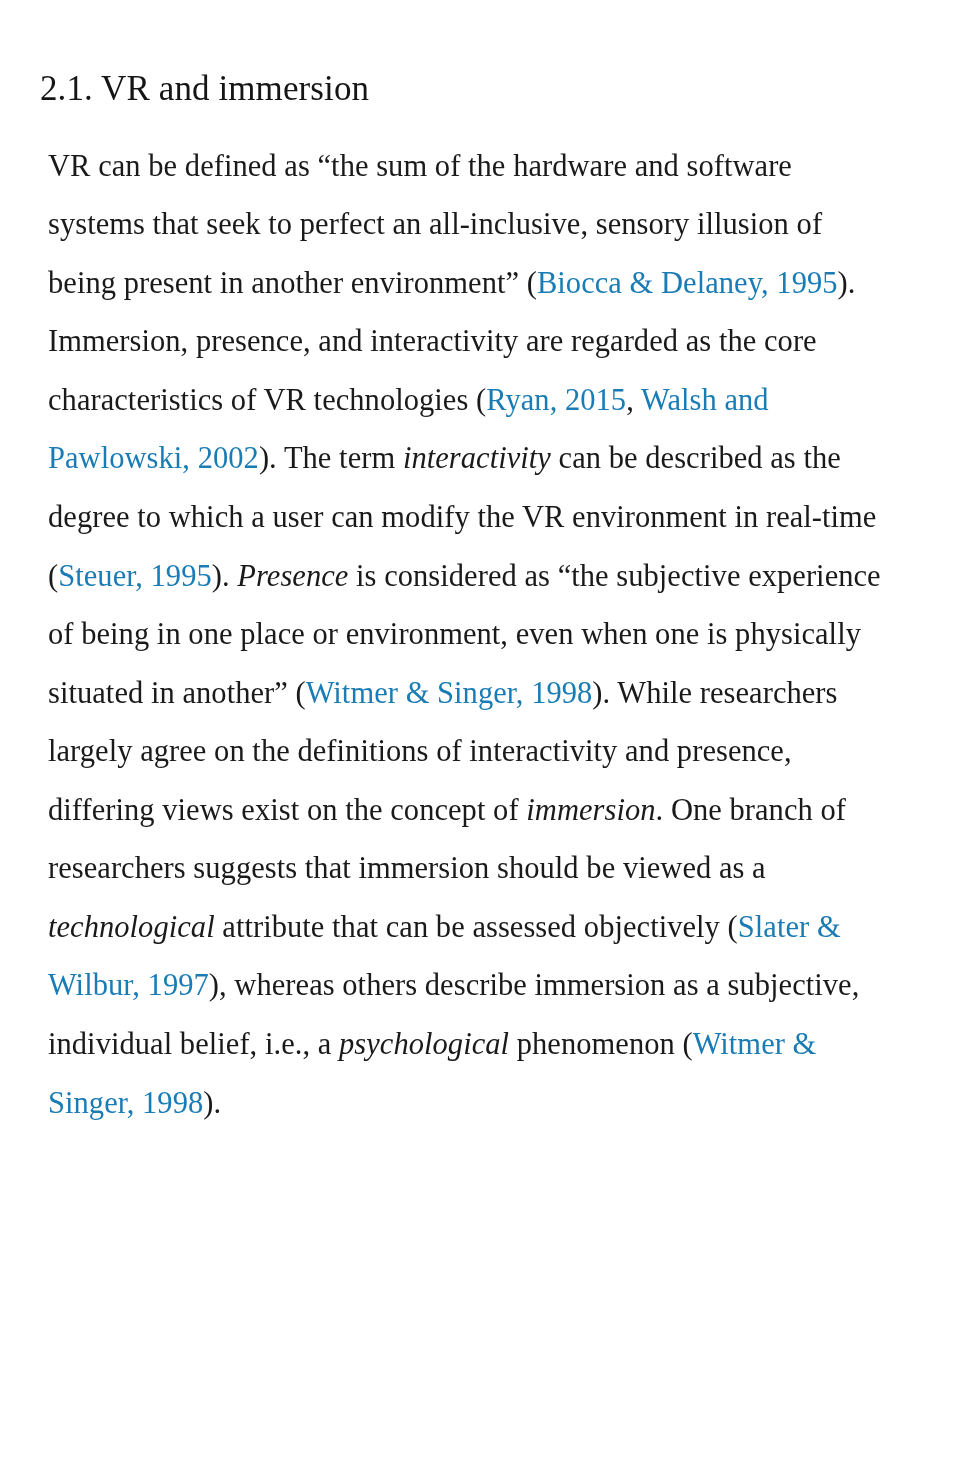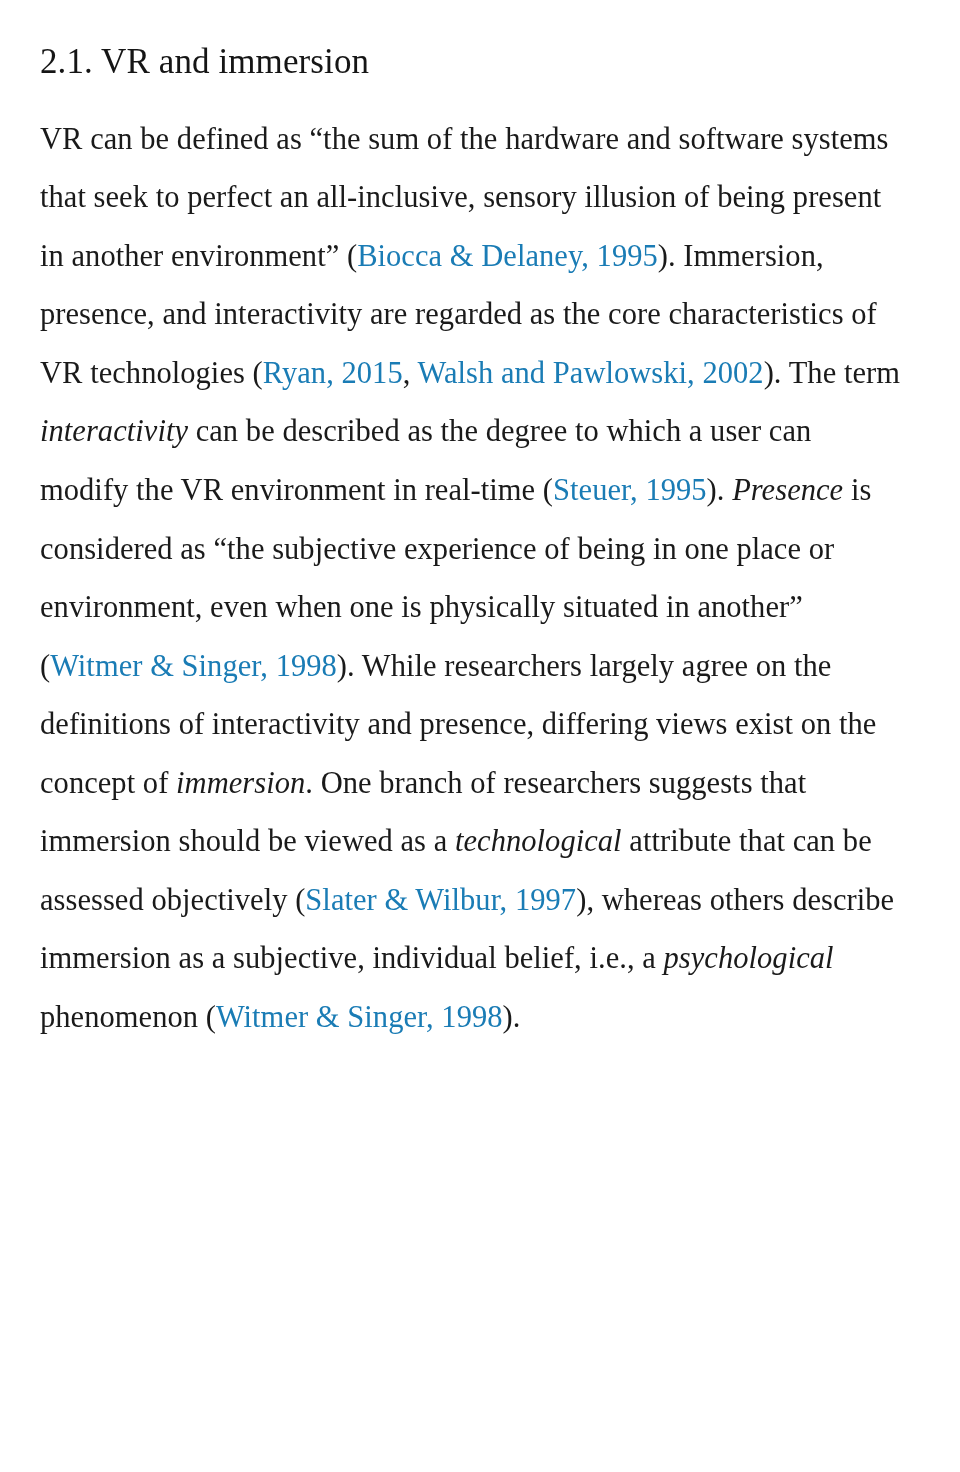--- a/index.html
+++ b/index.html
@@ -11,34 +11,34 @@
     width: 960px;
     height: 1472px;
     font-family: "Liberation Serif", "DejaVu Serif", serif;
     color: #1a1a1a;
     overflow: hidden;
   }
   .page {
     box-sizing: border-box;
     width: 960px;
     height: 1472px;
-    padding: 40px 56px 0 40px;
+    padding: 67px 56px 0 40px;
   }
   .section-heading {
     font-size: 35px;
     font-weight: normal;
     line-height: 1.25;
     margin: 0 0 26px 0;
     letter-spacing: 0.1px;
     color: #151515;
   }
   .body-paragraph {
     font-size: 30.5px;
     line-height: 1.92;
-    margin: 0;
+    margin: 8px;
     text-align: left;
     color: #1a1a1a;
     letter-spacing: 0.05px;
   }
   .ref-link {
     color: #1a7cb5;
     text-decoration: none;
     cursor: pointer;
   }
   em {

